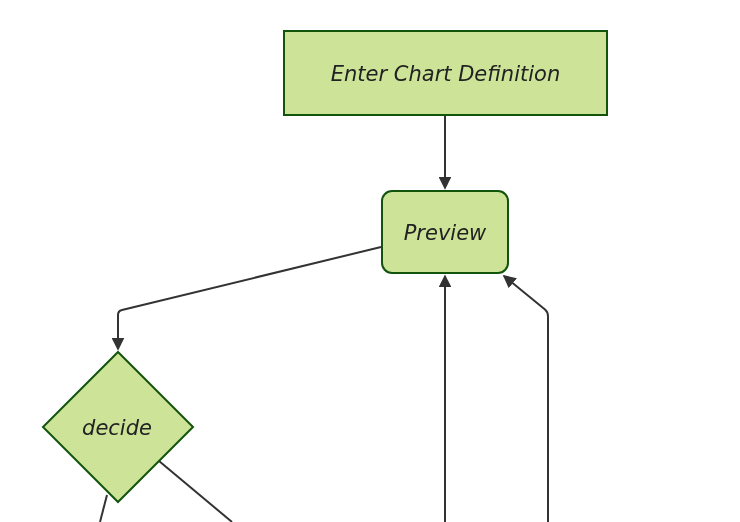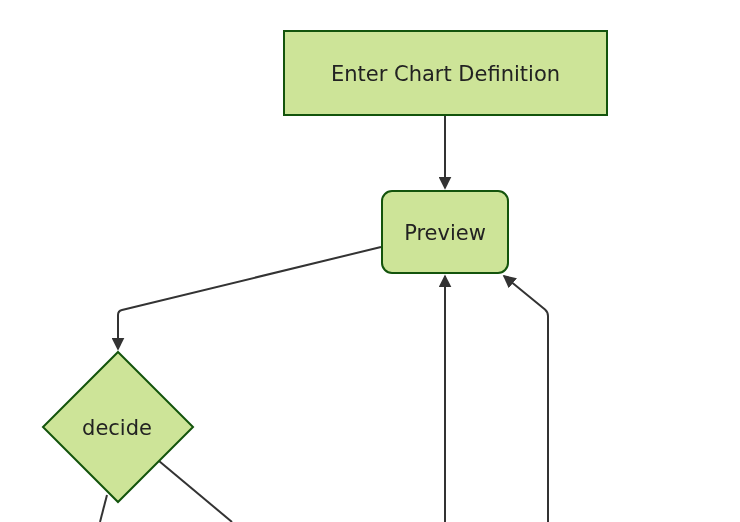--- a/index.html
+++ b/index.html
@@ -6,20 +6,21 @@
     margin: 0;
     padding: 0;
     background: var(--background, #ffffff);
     width: 740px;
     height: 522px;
     overflow: hidden;
   }
   .canvas-wrap {
     width: 688px;
     height: 522px;
+    font-style: italic;
   }
   .edge {
     fill: none;
     stroke: var(--edge_line, #333333);
     stroke-width: 2px;
   }
   .arrowhead {
     fill: var(--edge_line, #333333);
     stroke: none;
   }

